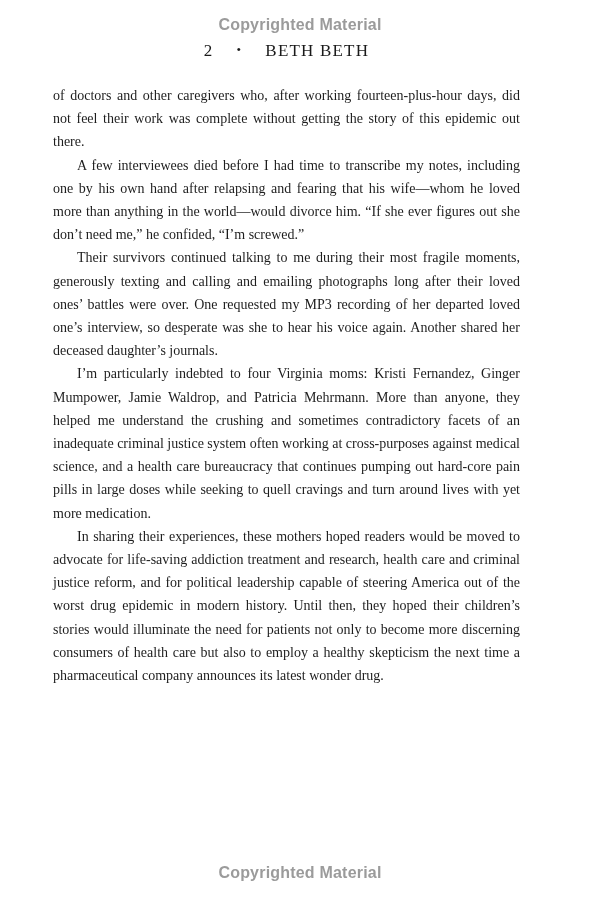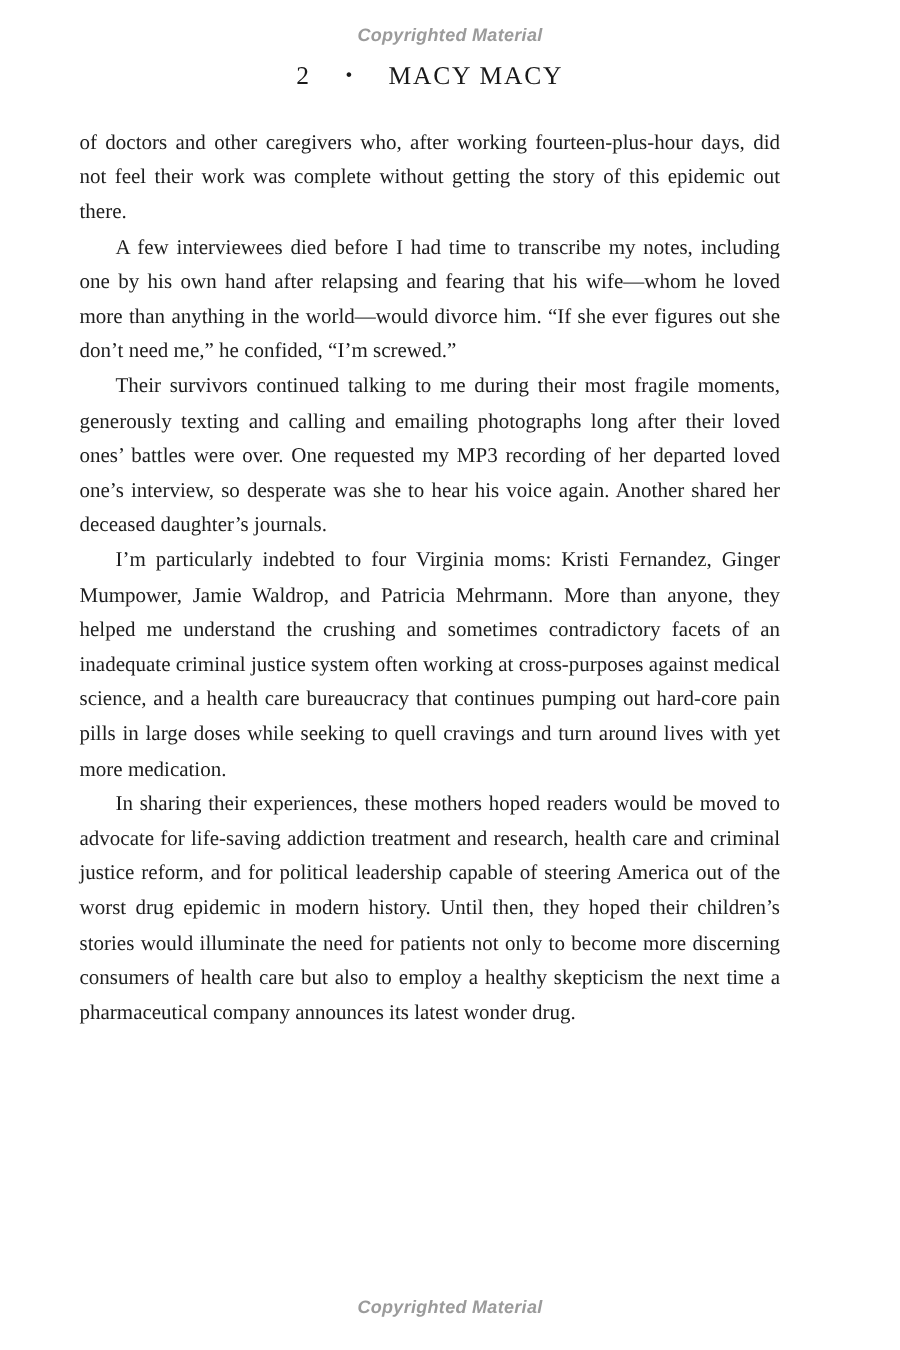--- a/index.html
+++ b/index.html
@@ -13,25 +13,24 @@
     position: relative;
     font-family: "Liberation Serif", serif;
     overflow: hidden;
   }
   .watermark {
     position: absolute;
     left: 0;
     width: 600px;
     text-align: center;
     font-family: "Liberation Sans", sans-serif;
-    font-size: 12px;
+    font-size: 16px;
     font-weight: bold;
     color: #9b9b9b;
     letter-spacing: 0.2px;
-    font-style: italic;
   }
   .watermark-top { top: 16px; }
   .watermark-bottom { top: 864px; }
 
   .running-header {
     position: absolute;
     top: 41px;
     left: 53px;
     width: 467px;
     text-align: center;
@@ -73,21 +72,21 @@
   }
 </style>
 </head>
 <body>
 
 <div class="watermark watermark-top">Copyrighted Material</div>
 
 <div class="running-header">
   <span class="page-num">2</span>
   <span class="bullet">•</span>
-  <span class="head-title">MACY MACY</span>
+  <span class="head-title">BETH BETH</span>
 </div>
 
 <div class="page-body">
   <p class="no-indent">of doctors and other caregivers who, after working fourteen-plus-hour days, did not feel their work was complete without getting the story of this epidemic out there.</p>
   <p>A few interviewees died before I had time to transcribe my notes, including one by his own hand after relapsing and fearing that his wife—whom he loved more than anything in the world—would divorce him. “If she ever figures out she don’t need me,” he confided, “I’m screwed.”</p>
   <p>Their survivors continued talking to me during their most fragile moments, generously texting and calling and emailing photographs long after their loved ones’ battles were over. One requested my MP3 recording of her departed loved one’s interview, so desperate was she to hear his voice again. Another shared her deceased daughter’s journals.</p>
   <p>I’m particularly indebted to four Virginia moms: Kristi Fernandez, Ginger Mumpower, Jamie Waldrop, and Patricia Mehrmann. More than anyone, they helped me understand the crushing and sometimes contradictory facets of an inadequate criminal justice system often working at cross-purposes against medical science, and a health care bureaucracy that continues pumping out hard-core pain pills in large doses while seeking to quell cravings and turn around lives with yet more medication.</p>
   <p>In sharing their experiences, these mothers hoped readers would be moved to advocate for life-saving addiction treatment and research, health care and criminal justice reform, and for political leadership capable of steering America out of the worst drug epidemic in modern history. Until then, they hoped their children’s stories would illuminate the need for patients not only to become more discerning consumers of health care but also to employ a healthy skepticism the next time a pharmaceutical company announces its latest wonder drug.</p>
 </div>
 

